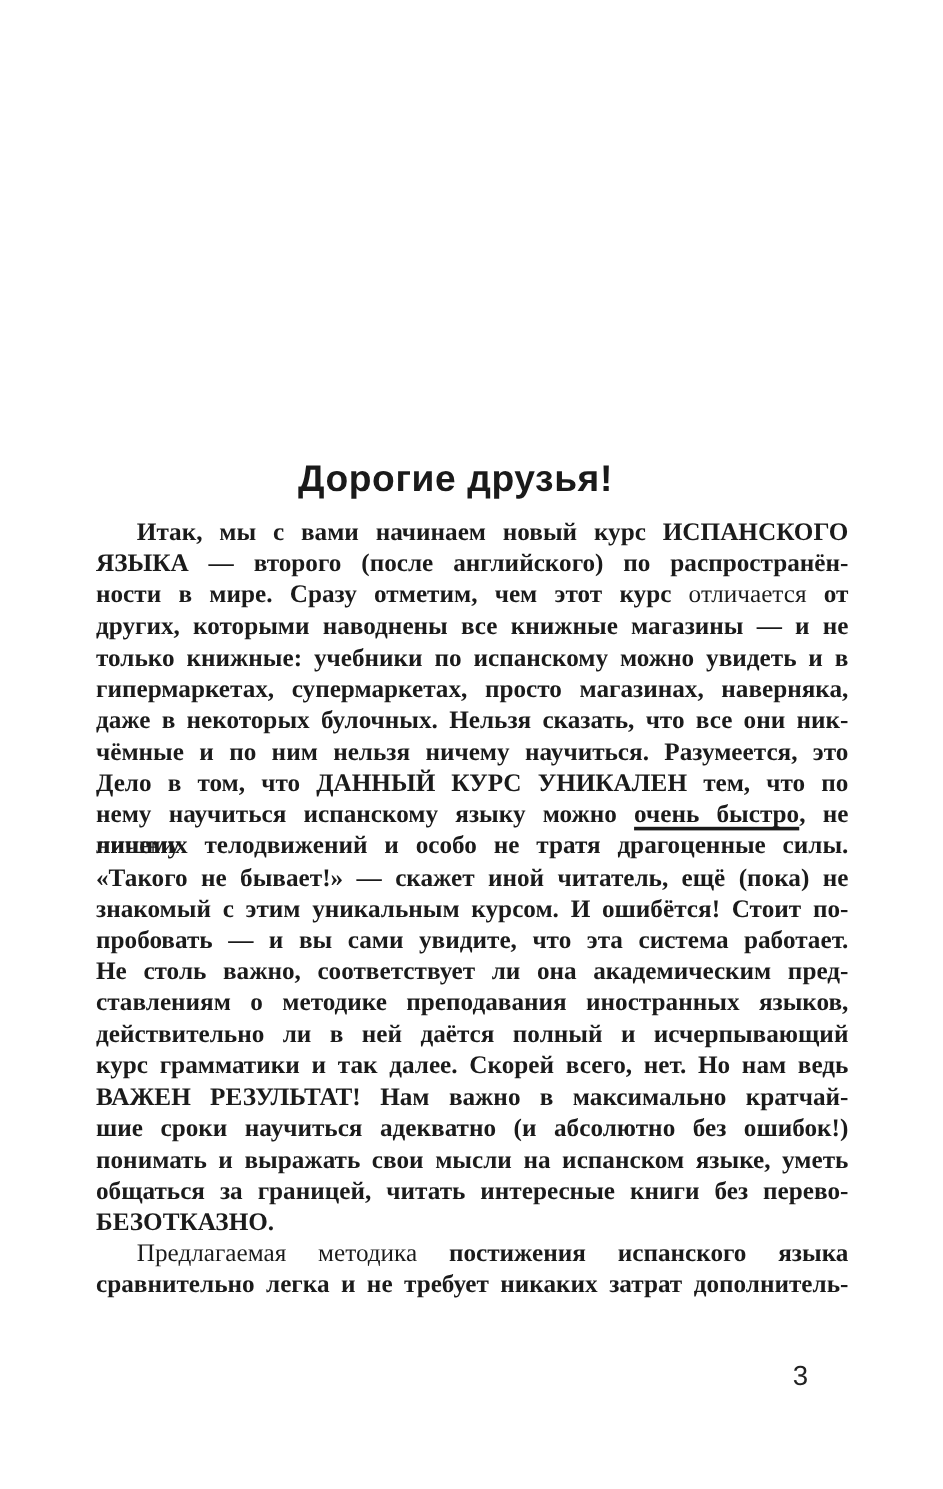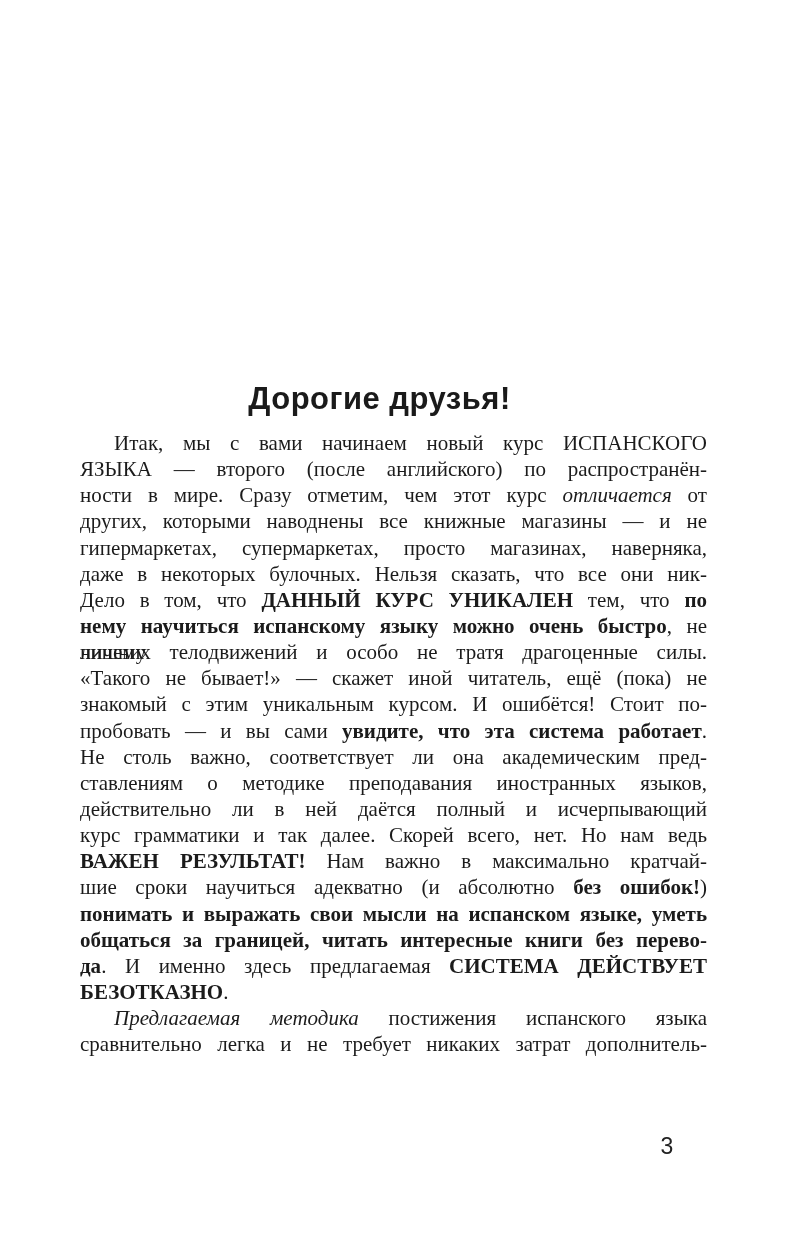--- a/index.html
+++ b/index.html
@@ -44,26 +44,27 @@
     text-align: justify;
     text-align-last: justify;
     white-space: normal;
   }
   .line.indent {
     text-indent: 34px;
   }
   .line.left {
     text-align-last: left;
   }
-  .s-r { font-style: normal; font-weight: normal; }
-  .s-i { font-style: italic; }
+  .s-r { font-style: normal; font-weight: bold; }
+  .s-i { }
   .s-b { font-weight: bold; }
   .s-bi { font-weight: bold; }
   .s-bu {
     font-weight: bold;
+    text-decoration: underline;
     text-decoration-thickness: 2.5px;
     text-underline-offset: 4px;
   }
   .page-number {
     position: absolute;
     top: 1133px;
     left: 652px;
     width: 30px;
     text-align: center;
     font-family: "Liberation Sans", "DejaVu Sans", sans-serif;
@@ -74,35 +75,36 @@
 </head>
 <body>
 
 <div class="page">
   <div class="title">Дорогие друзья!</div>
   <div class="body-text">
       <div class="line indent"><span class="s-r">Итак, мы с вами начинаем новый курс ИСПАНСКОГО</span></div>
       <div class="line"><span class="s-r">ЯЗЫКА — второго (после английского) по распространён-</span></div>
       <div class="line"><span class="s-r">ности в мире. Сразу отметим, чем этот курс </span><span class="s-i">отличается</span><span class="s-r"> от</span></div>
       <div class="line"><span class="s-r">других, которыми наводнены все книжные магазины — и не</span></div>
+      <div class="line"><span class="s-r">только книжные: учебники по испанскому можно увидеть и в</span></div>
       <div class="line"><span class="s-r">гипермаркетах, супермаркетах, просто магазинах, наверняка,</span></div>
       <div class="line"><span class="s-r">даже в некоторых булочных. Нельзя сказать, что все они ник-</span></div>
+      <div class="line"><span class="s-r">чёмные и по ним нельзя ничему научиться. Разумеется, это</span></div>
       <div class="line"><span class="s-r">Дело в том, что </span><span class="s-b">ДАННЫЙ КУРС УНИКАЛЕН</span><span class="s-r"> тем, что </span><span class="s-b">по</span></div>
       <div class="line"><span class="s-b">нему научиться испанскому языку можно </span><span class="s-bu">очень быстро</span><span class="s-r">, не ничему</span></div>
       <div class="line"><span class="s-r">лишних телодвижений и особо не тратя драгоценные силы.</span></div>
       <div class="line"><span class="s-r">«Такого не бывает!» — скажет иной читатель, ещё (пока) не</span></div>
       <div class="line"><span class="s-r">знакомый с этим уникальным курсом. И ошибётся! Стоит по-</span></div>
       <div class="line"><span class="s-r">пробовать — и вы сами </span><span class="s-bi">увидите, что эта система работает</span><span class="s-r">.</span></div>
       <div class="line"><span class="s-r">Не столь важно, соответствует ли она академическим пред-</span></div>
       <div class="line"><span class="s-r">ставлениям о методике преподавания иностранных языков,</span></div>
       <div class="line"><span class="s-r">действительно ли в ней даётся полный и исчерпывающий</span></div>
       <div class="line"><span class="s-r">курс грамматики и так далее. Скорей всего, нет. Но нам ведь</span></div>
       <div class="line"><span class="s-b">ВАЖЕН РЕЗУЛЬТАТ!</span><span class="s-r"> Нам важно в максимально кратчай-</span></div>
       <div class="line"><span class="s-r">шие сроки научиться адекватно (и абсолютно </span><span class="s-b">без ошибок!</span><span class="s-r">)</span></div>
       <div class="line"><span class="s-bi">понимать и выражать свои мысли на испанском языке, уметь</span></div>
       <div class="line"><span class="s-bi">общаться за границей, читать интересные книги без перево-</span></div>
-      <div class="line"><span class="s-bi">да</span><span class="s-r">. И именно здесь предлагаемая </span><span class="s-b">СИСТЕМА ДЕЙСТВУЕТ</span></div>
       <div class="line left"><span class="s-b">БЕЗОТКАЗНО</span><span class="s-r">.</span></div>
       <div class="line indent"><span class="s-i">Предлагаемая методика</span><span class="s-r"> постижения испанского языка</span></div>
       <div class="line"><span class="s-r">сравнительно легка и не требует никаких затрат дополнитель-</span></div>
     </div>
   <div class="page-number">3</div>
 </div>
 
 </body></html>

